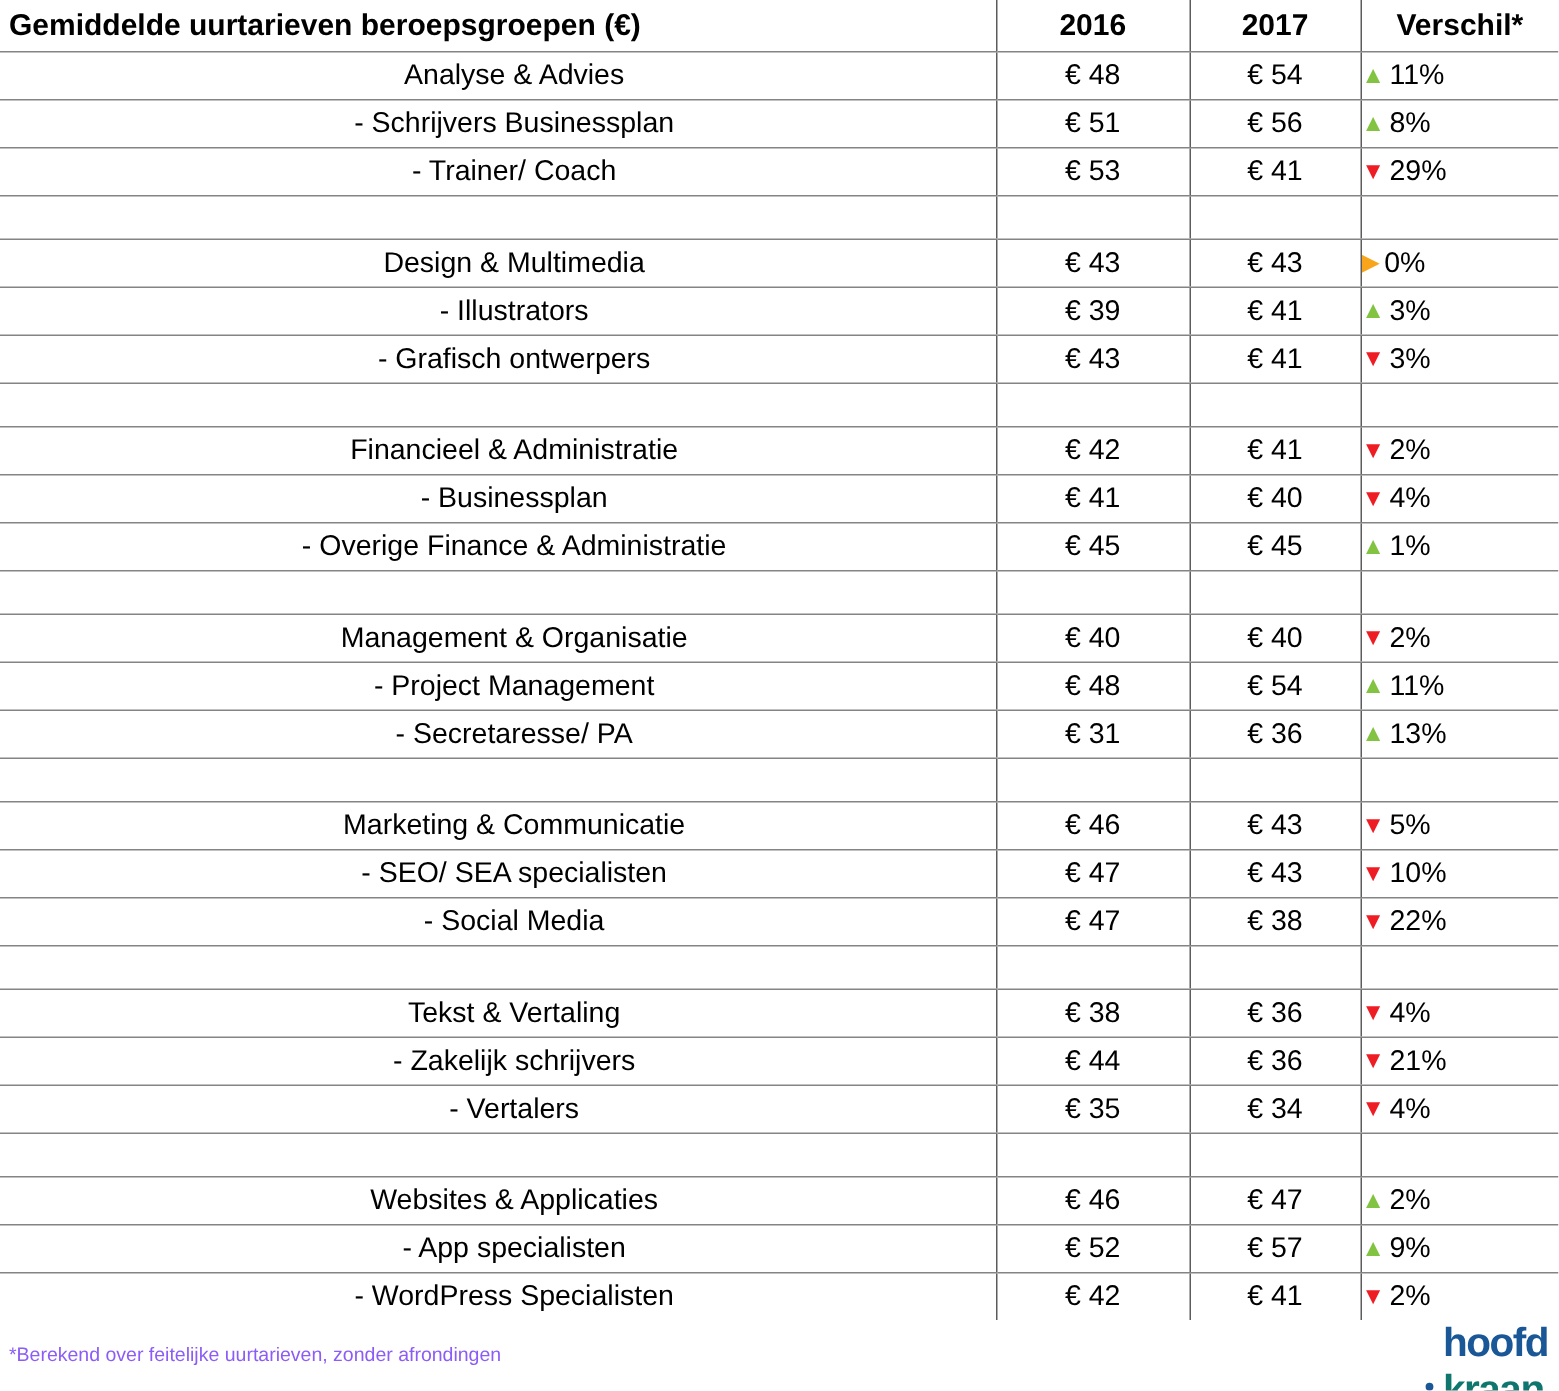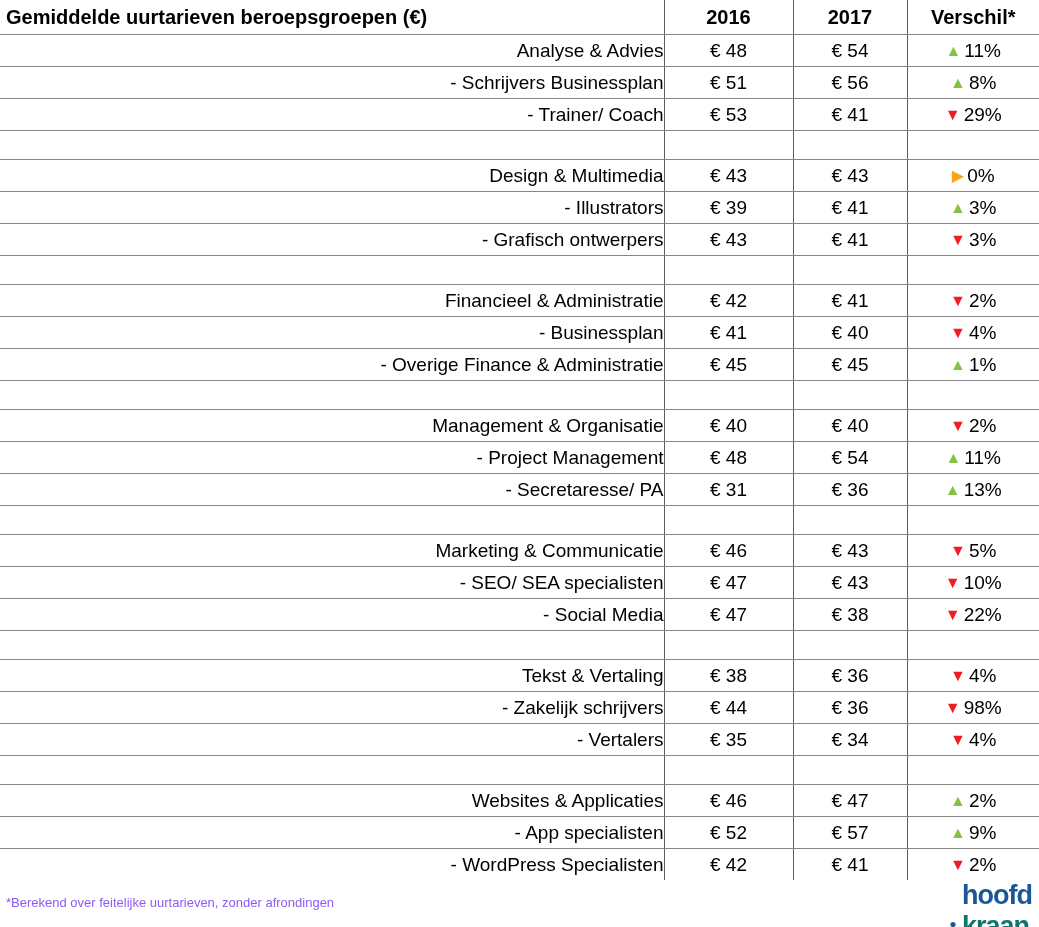--- a/index.html
+++ b/index.html
@@ -38,23 +38,23 @@
   th + th, td + td { border-left: 1px solid #5c5c5c; }
 
   thead tr { height: 34px; }
   thead th { font-weight: bold; font-size: 20px; text-align: center; }
   thead th.cat { text-align: left; padding-left: 6px; }
 
   tbody tr { height: 32px; }
   tbody tr.spacer { height: 29px; }
   tbody tr:last-child td { border-bottom: none; }
 
-  td.cat  { text-align: right; padding-left: 22px; }
+  td.cat  { text-align: center; padding-left: 22px; }
   td.val  { text-align: center; }
-  td.diff { text-align: center; }
+  td.diff { text-align: left; }
 
   .tri {
     display: inline-block;
     font-size: 16px;
     margin-right: 3px;
     position: relative;
     top: -1px;
   }
 
   .footer {
@@ -228,21 +228,21 @@
         <tr>
           <td class="cat">Tekst &amp; Vertaling</td>
           <td class="val">€ 38</td>
           <td class="val">€ 36</td>
           <td class="diff"><span class="tri" style="color: rgb(238, 29, 35);">▼</span><span>4%</span></td>
         </tr>
         <tr>
           <td class="cat">- Zakelijk schrijvers</td>
           <td class="val">€ 44</td>
           <td class="val">€ 36</td>
-          <td class="diff"><span class="tri" style="color: rgb(238, 29, 35);">▼</span><span>98%</span></td>
+          <td class="diff"><span class="tri" style="color: rgb(238, 29, 35);">▼</span><span>21%</span></td>
         </tr>
         <tr>
           <td class="cat">- Vertalers</td>
           <td class="val">€ 35</td>
           <td class="val">€ 34</td>
           <td class="diff"><span class="tri" style="color: rgb(238, 29, 35);">▼</span><span>4%</span></td>
         </tr>
         <tr class="spacer">
           <td></td>
           <td></td>

